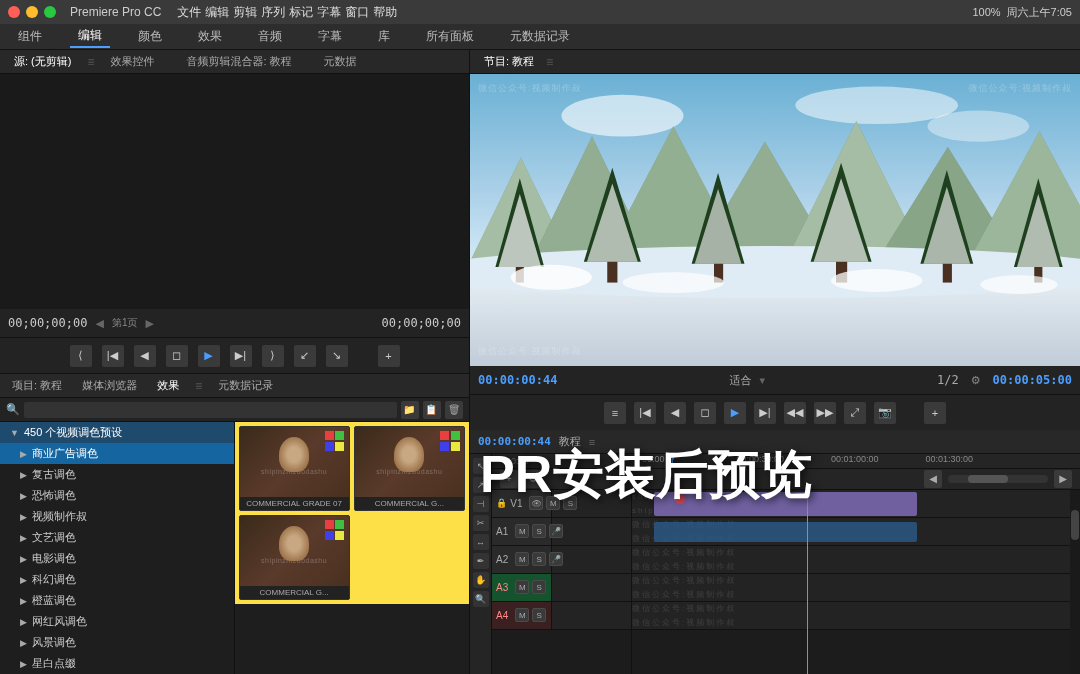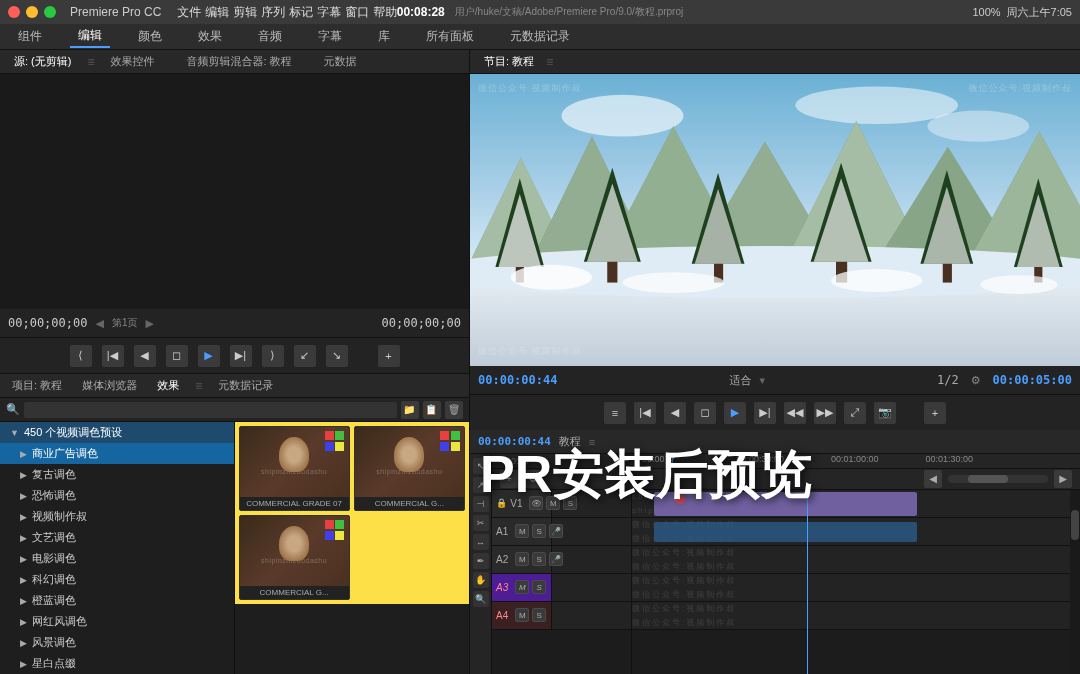--- a/index.html
+++ b/index.html
@@ -576,24 +576,20 @@
   <span class="app-name">Premiere Pro CC</span>
   <div class="menu-items">
     <span>文件</span>
     <span>编辑</span>
     <span>剪辑</span>
     <span>序列</span>
     <span>标记</span>
     <span>字幕</span>
     <span>窗口</span>
     <span>帮助</span>
-  </div>
-  <div class="center-info">
-    <span class="timecode-center">00:08:28</span>
-    <span style="font-size:10px;color:#888;">用户/huke/文稿/Adobe/Premiere Pro/9.0/教程.prproj</span>
   </div>
   <div class="right-icons">
     <span>100%</span>
     <span>周六上午7:05</span>
   </div>
 </div>
 
 <div id="top-toolbar">
   <div class="toolbar-tab">组件</div>
   <div class="toolbar-tab active">编辑</div>
@@ -956,21 +952,21 @@
                   <span>A2</span>
                   <div class="track-controls">
                     <div class="track-ctrl-btn">M</div>
                     <div class="track-ctrl-btn">S</div>
                     <div class="track-ctrl-btn">🎤</div>
                   </div>
                 </div>
               </div>
 
               <div class="track-row">
-                <div class="track-label" style="background:#4c1d95;font-style:italic;">
+                <div class="track-label" style="background:#14532d;">
                   <span style="color:#ff8888;">A3</span>
                   <div class="track-controls">
                     <div class="track-ctrl-btn">M</div>
                     <div class="track-ctrl-btn">S</div>
                   </div>
                 </div>
               </div>
 
               <div class="track-row">
                 <div class="track-label" style="background:#3a2020;">

